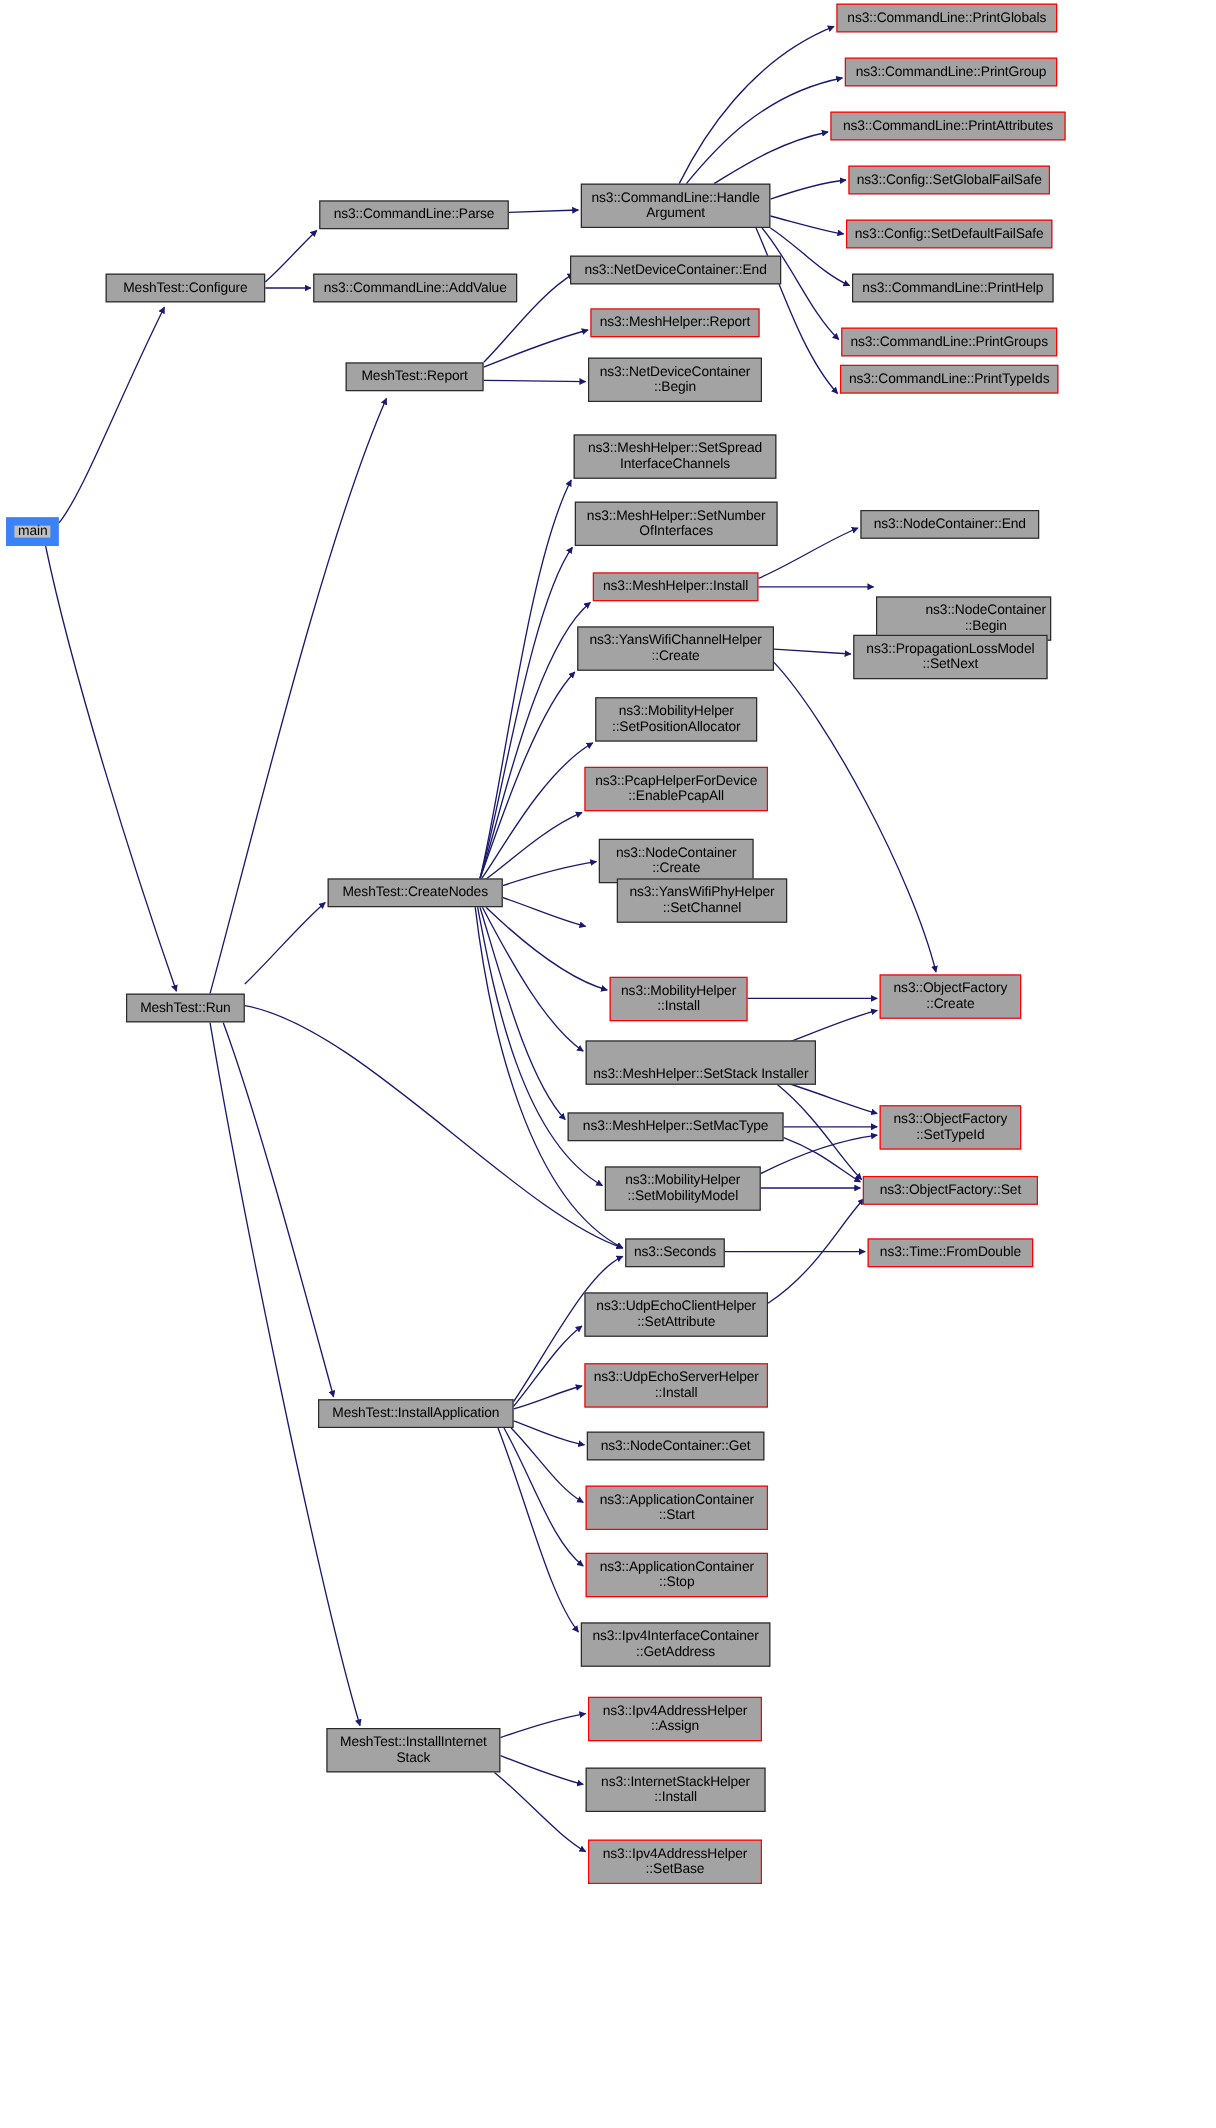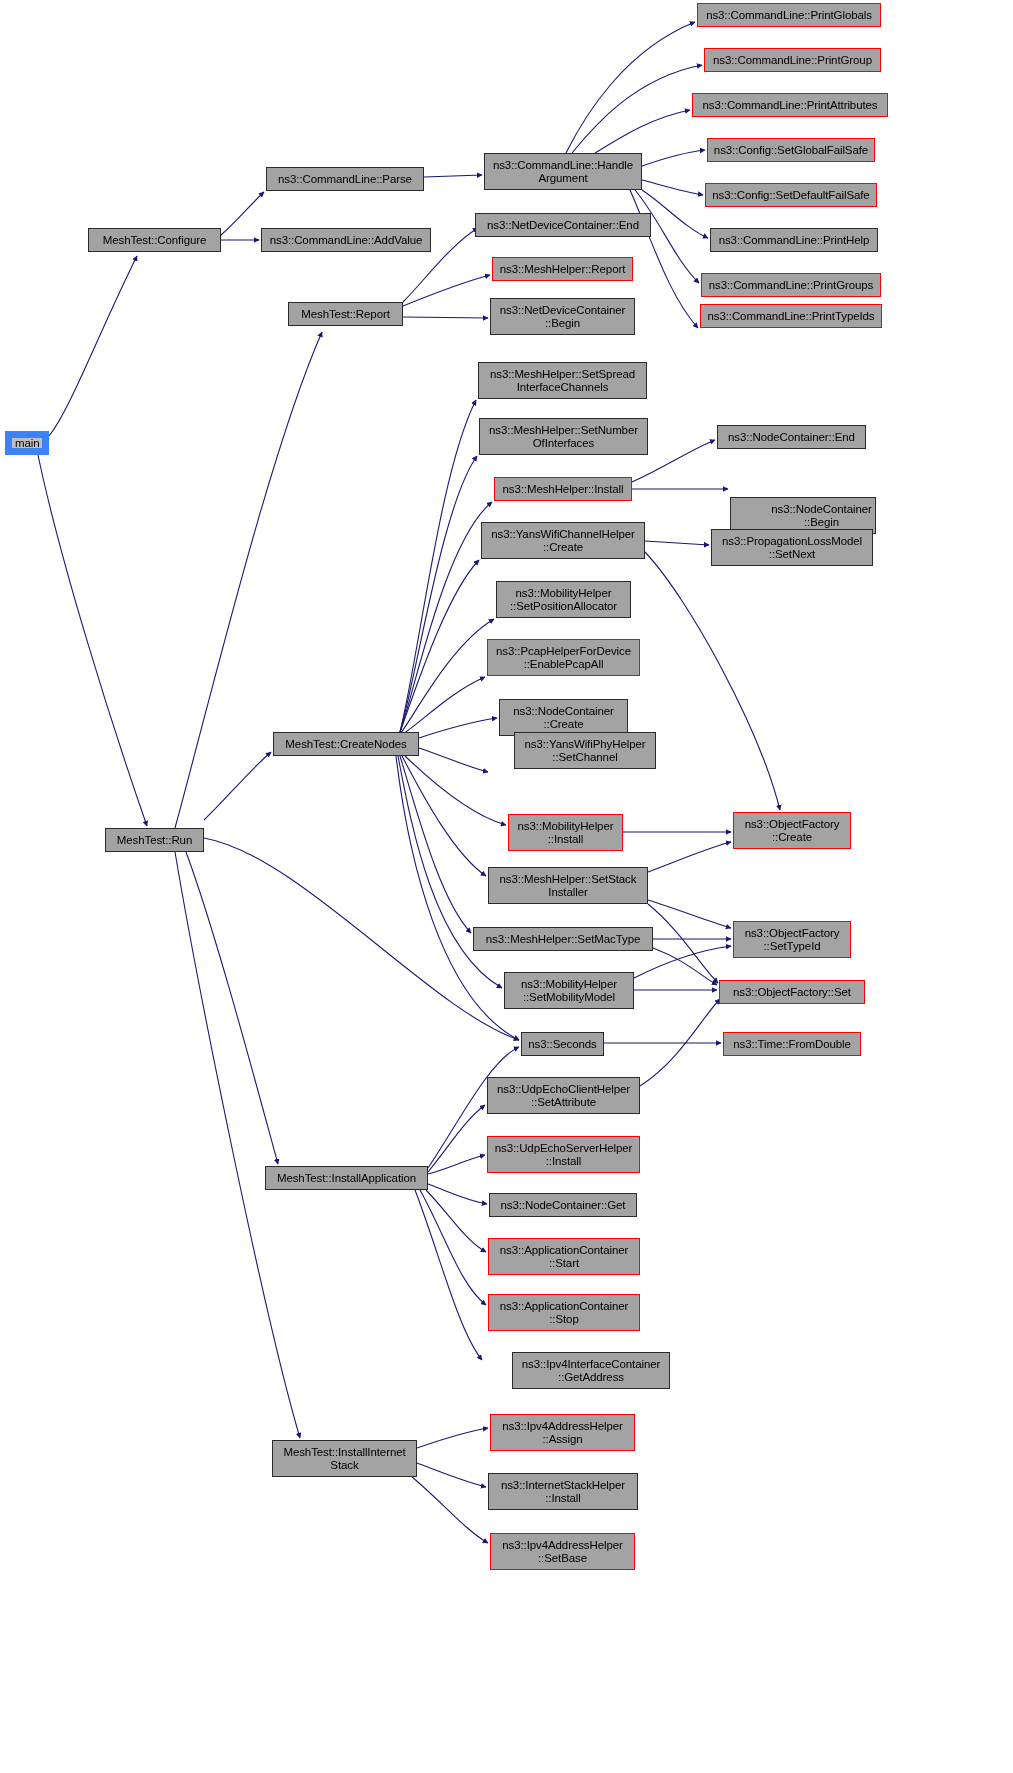--- a/index.html
+++ b/index.html
@@ -156,21 +156,21 @@
 ::Create</span>
       </div>
       <div class="node" style="left: 490px; top: 732px; width: 142px; height: 37px; margin-left: 24px;">
         <span>ns3::YansWifiPhyHelper
 ::SetChannel</span>
       </div>
       <div class="node red" style="left: 508px; top: 814px; width: 115px; height: 37px;">
         <span>ns3::MobilityHelper
 ::Install</span>
       </div>
-      <div class="node" style="left: 488px; top: 867px; width: 160px; height: 37px;">
+      <div class="node" style="left: 488px; top: 867px; width: 192px; height: 37px; align-items: flex-end;">
         <span>ns3::MeshHelper::SetStack
 Installer</span>
       </div>
       <div class="node" style="left: 473px; top: 927px; width: 180px; height: 24px;">
         <span>ns3::MeshHelper::SetMacType</span>
       </div>
       <div class="node" style="left: 504px; top: 972px; width: 130px; height: 37px;">
         <span>ns3::MobilityHelper
 ::SetMobilityModel</span>
       </div>
@@ -189,21 +189,21 @@
         <span>ns3::NodeContainer::Get</span>
       </div>
       <div class="node red" style="left: 488px; top: 1238px; width: 152px; height: 37px;">
         <span>ns3::ApplicationContainer
 ::Start</span>
       </div>
       <div class="node red" style="left: 488px; top: 1294px; width: 152px; height: 37px;">
         <span>ns3::ApplicationContainer
 ::Stop</span>
       </div>
-      <div class="node" style="left: 484px; top: 1352px; width: 158px; height: 37px; margin-left: 28px;">
+      <div class="node" style="left: 484px; top: 1352px; width: 158px; height: 37px;">
         <span>ns3::Ipv4InterfaceContainer
 ::GetAddress</span>
       </div>
       <div class="node red" style="left: 490px; top: 1414px; width: 145px; height: 37px;">
         <span>ns3::Ipv4AddressHelper
 ::Assign</span>
       </div>
       <div class="node" style="left: 488px; top: 1473px; width: 150px; height: 37px;">
         <span>ns3::InternetStackHelper
 ::Install</span>

